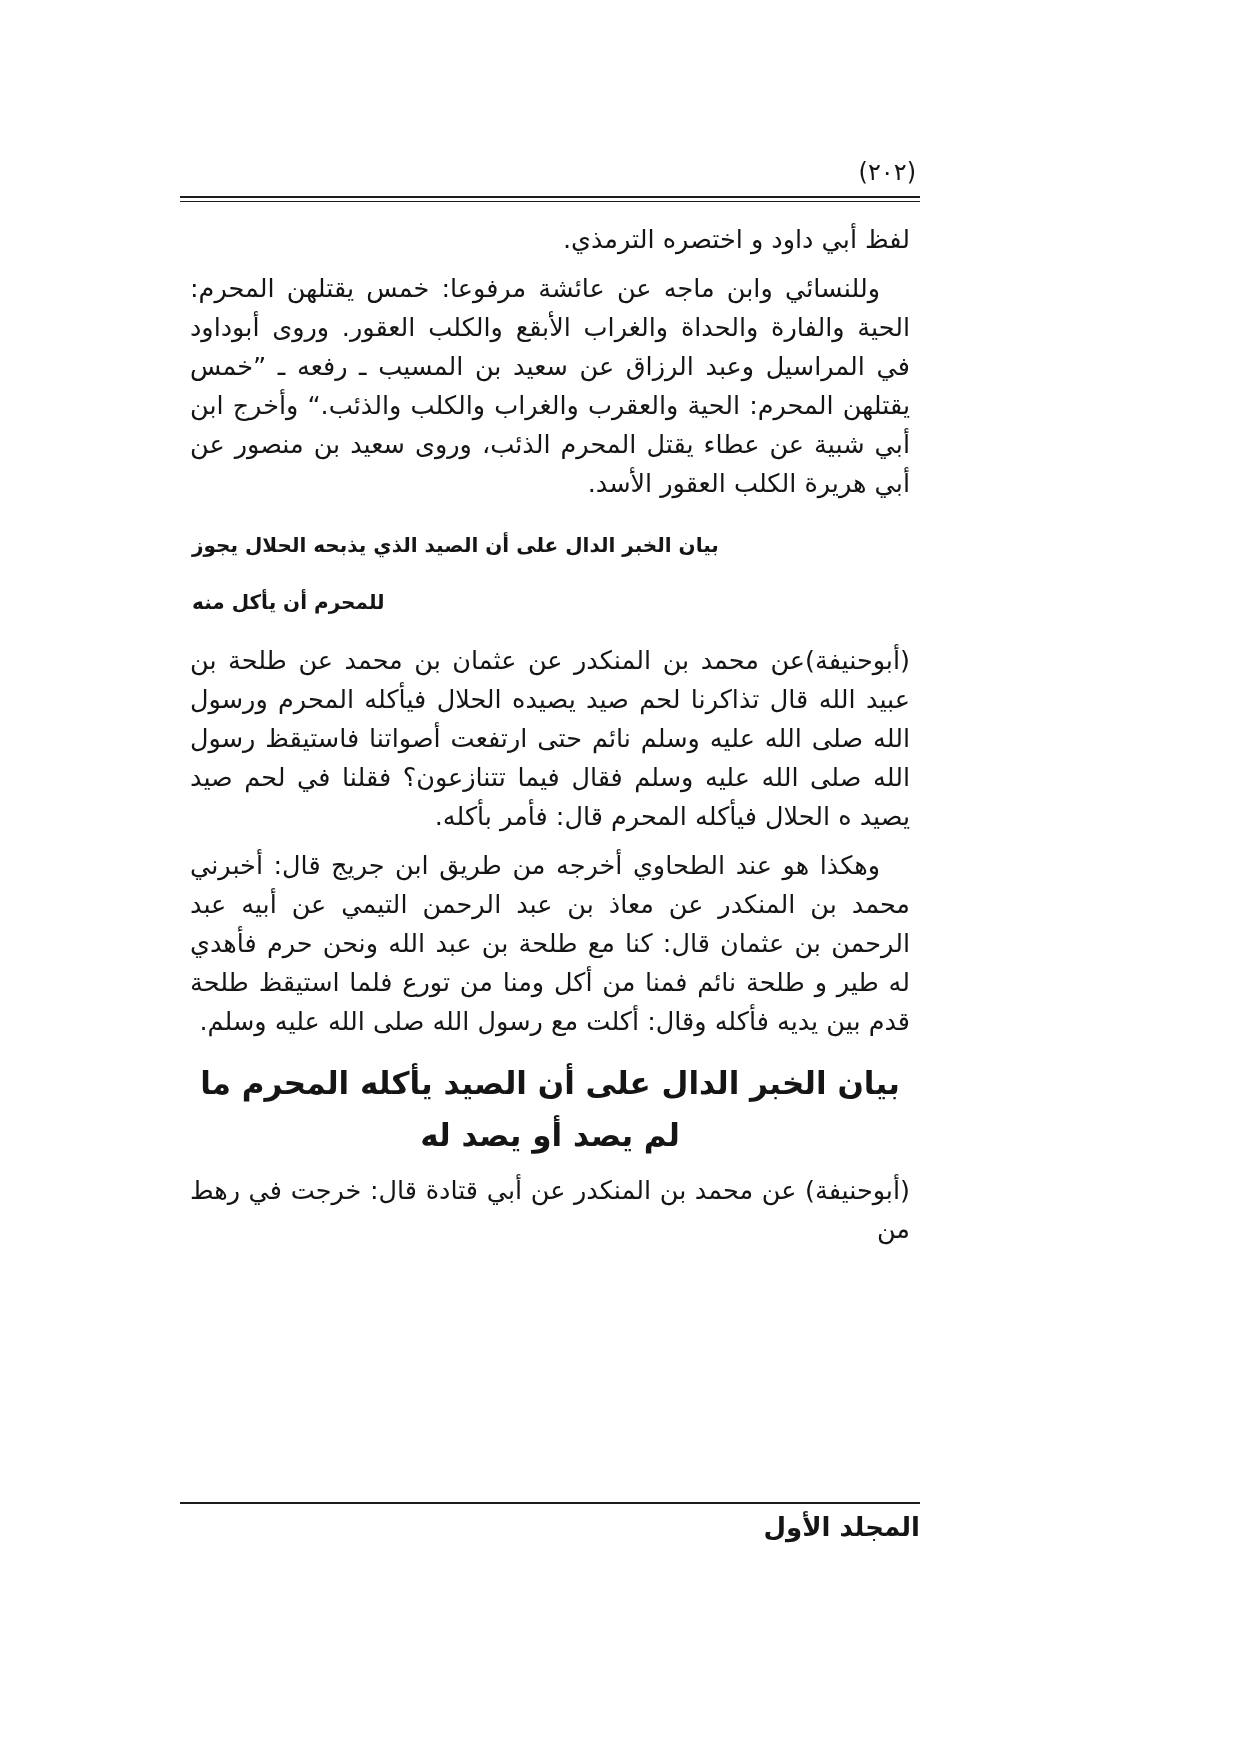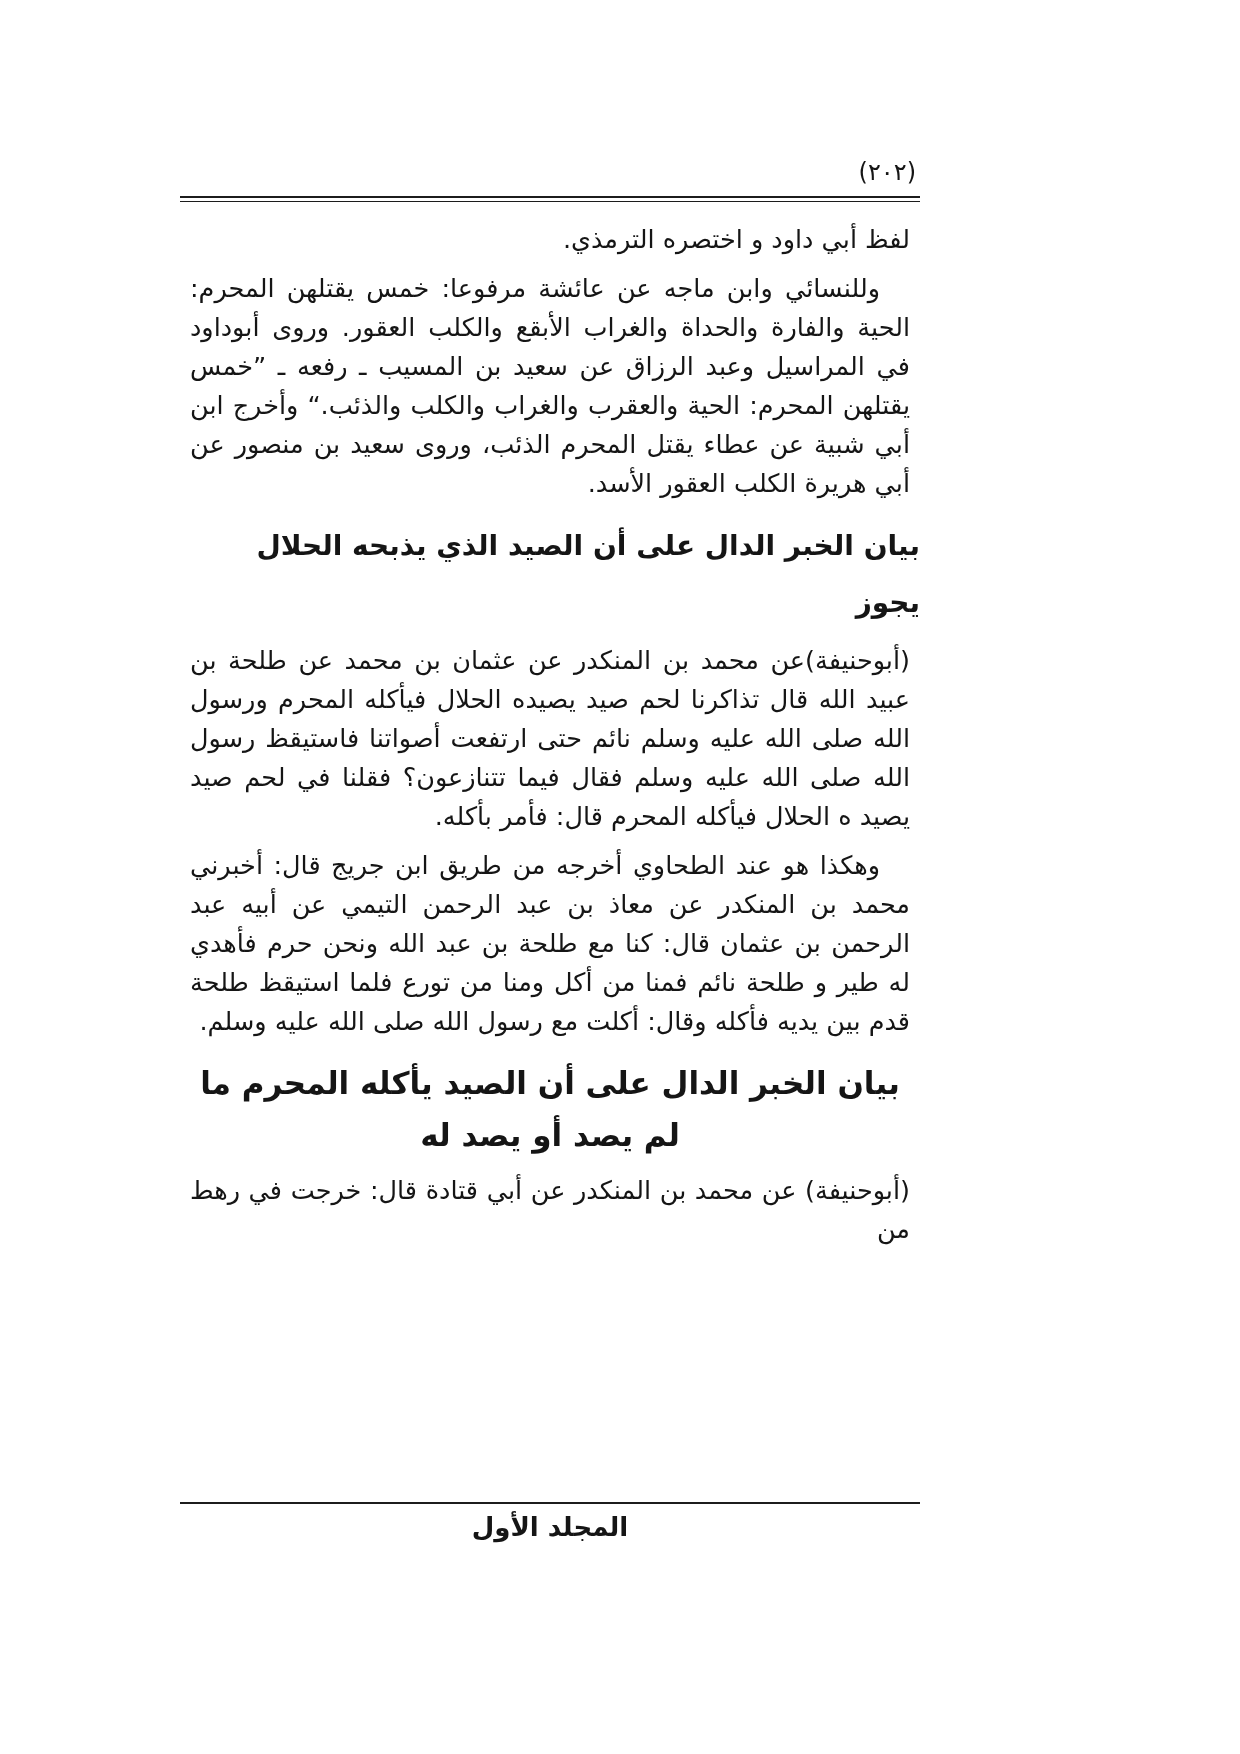--- a/index.html
+++ b/index.html
@@ -21,33 +21,33 @@
     height:3px;margin-top:10px;
     border-top:2px solid #1c1c1c;border-bottom:1px solid #1c1c1c;
   }
   .body-text{
     margin-top:18px;font-size:25.5px;line-height:39px;
     text-align:justify;text-justify:inter-word;
   }
   p.para{margin:10px;padding:0;}
   p.para.indent{text-indent:30px;}
   .heading-1{
-    text-align:right;font-weight:bold;font-size:28px;line-height:57px;
+    text-align:left;font-weight:bold;font-size:20px;line-height:57px;
     margin:14px 0 6px 12px;
   }
   .heading-2{
     text-align:center;font-weight:bold;font-size:31px;line-height:52px;
     margin:16px 0 6px 0;
   }
   .footer{
     position:absolute;top:1502px;right:320px;width:740px;direction:rtl;
   }
   .footer-rule{border-top:2px solid #1c1c1c;height:0;}
   .volume{
-    text-align:center;font-weight:bold;font-size:26px;margin-top:8px;
+    text-align:right;font-weight:bold;font-size:26px;margin-top:8px;
   }
 </style>
 </head>
 <body>
 
 <div class="page">
 
   <div class="content">
 
     <div class="header-row">
@@ -58,20 +58,21 @@
 
     <div class="body-text">
 
       <p class="para">لفظ أبي داود و اختصره الترمذي.</p>
 
       <p class="para indent">وللنسائي وابن ماجه عن عائشة مرفوعا: خمس يقتلهن المحرم: الحية والفارة والحداة والغراب الأبقع والكلب العقور. وروى أبوداود في المراسيل وعبد الرزاق عن سعيد بن المسيب ـ رفعه ـ ”خمس يقتلهن المحرم: الحية والعقرب والغراب والكلب والذئب.“ وأخرج ابن أبي شبية عن عطاء يقتل المحرم الذئب، وروى سعيد بن منصور عن أبي هريرة الكلب العقور الأسد.</p>
 
 
       <div class="heading-1">
         <div>بيان الخبر الدال على أن الصيد الذي يذبحه الحلال يجوز</div>
+        <div>للمحرم أن يأكل منه</div>
       </div>
 
       <p class="para">(أبوحنيفة)عن محمد بن المنكدر عن عثمان بن محمد عن طلحة بن عبيد الله قال تذاكرنا لحم صيد يصيده الحلال فيأكله المحرم ورسول الله صلى الله عليه وسلم نائم حتى ارتفعت أصواتنا فاستيقظ رسول الله صلى الله عليه وسلم فقال فيما تتنازعون؟ فقلنا في لحم صيد يصيد ه الحلال فيأكله المحرم قال: فأمر بأكله.</p>
 
 
       <p class="para indent">وهكذا هو عند الطحاوي أخرجه من طريق ابن جريج قال: أخبرني محمد بن المنكدر عن معاذ بن عبد الرحمن التيمي عن أبيه عبد الرحمن بن عثمان قال: كنا مع طلحة بن عبد الله ونحن حرم فأهدي له طير و طلحة نائم فمنا من أكل ومنا من تورع فلما استيقظ طلحة قدم بين يديه فأكله وقال: أكلت مع رسول الله صلى الله عليه وسلم.</p>
 
       <div class="heading-2">بيان الخبر الدال على أن الصيد يأكله المحرم ما لم يصد أو يصد له</div>
 
       <p class="para">(أبوحنيفة) عن محمد بن المنكدر عن أبي قتادة قال: خرجت في رهط من</p>

